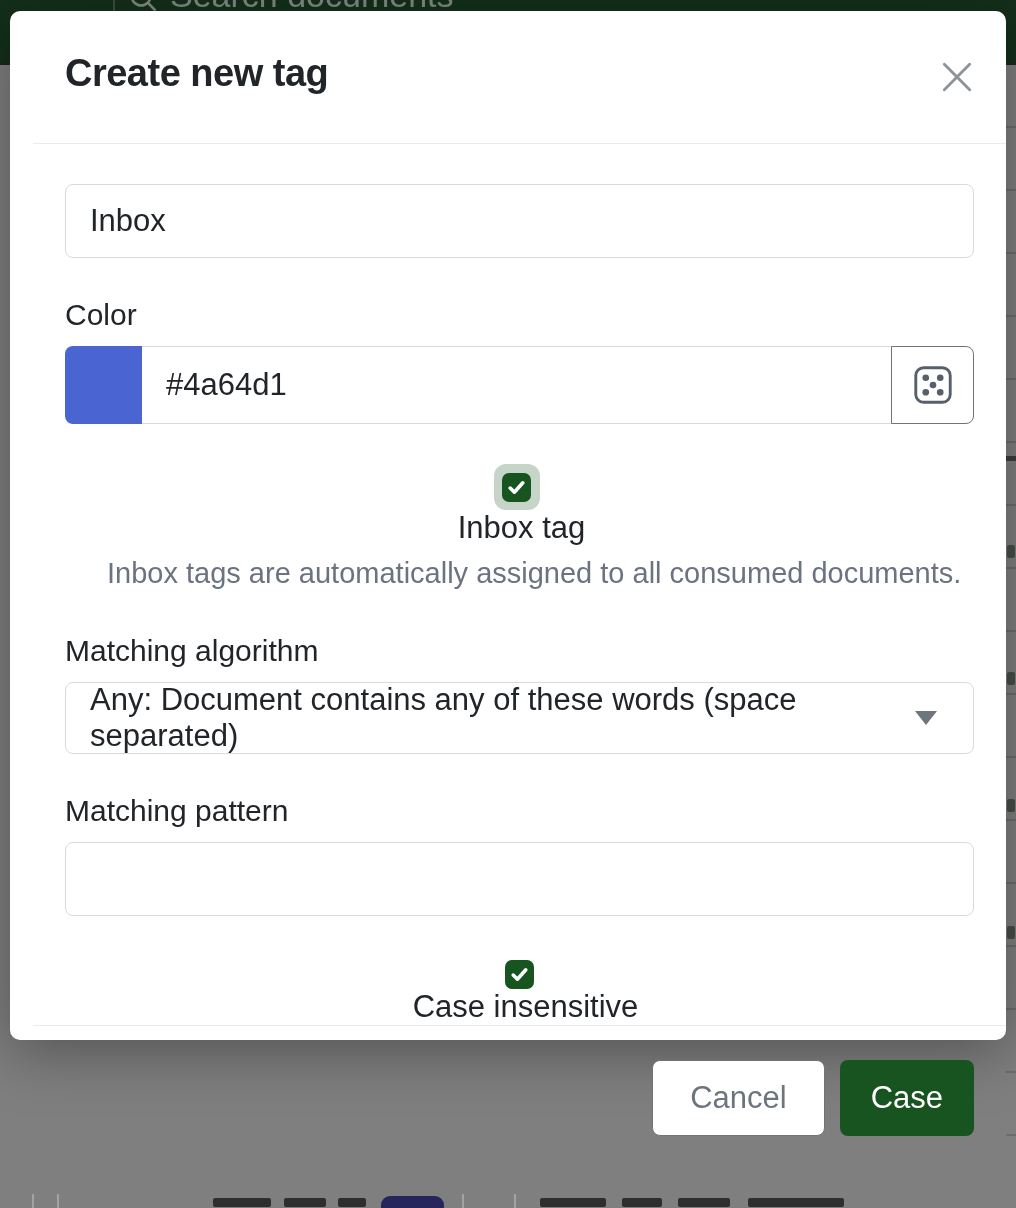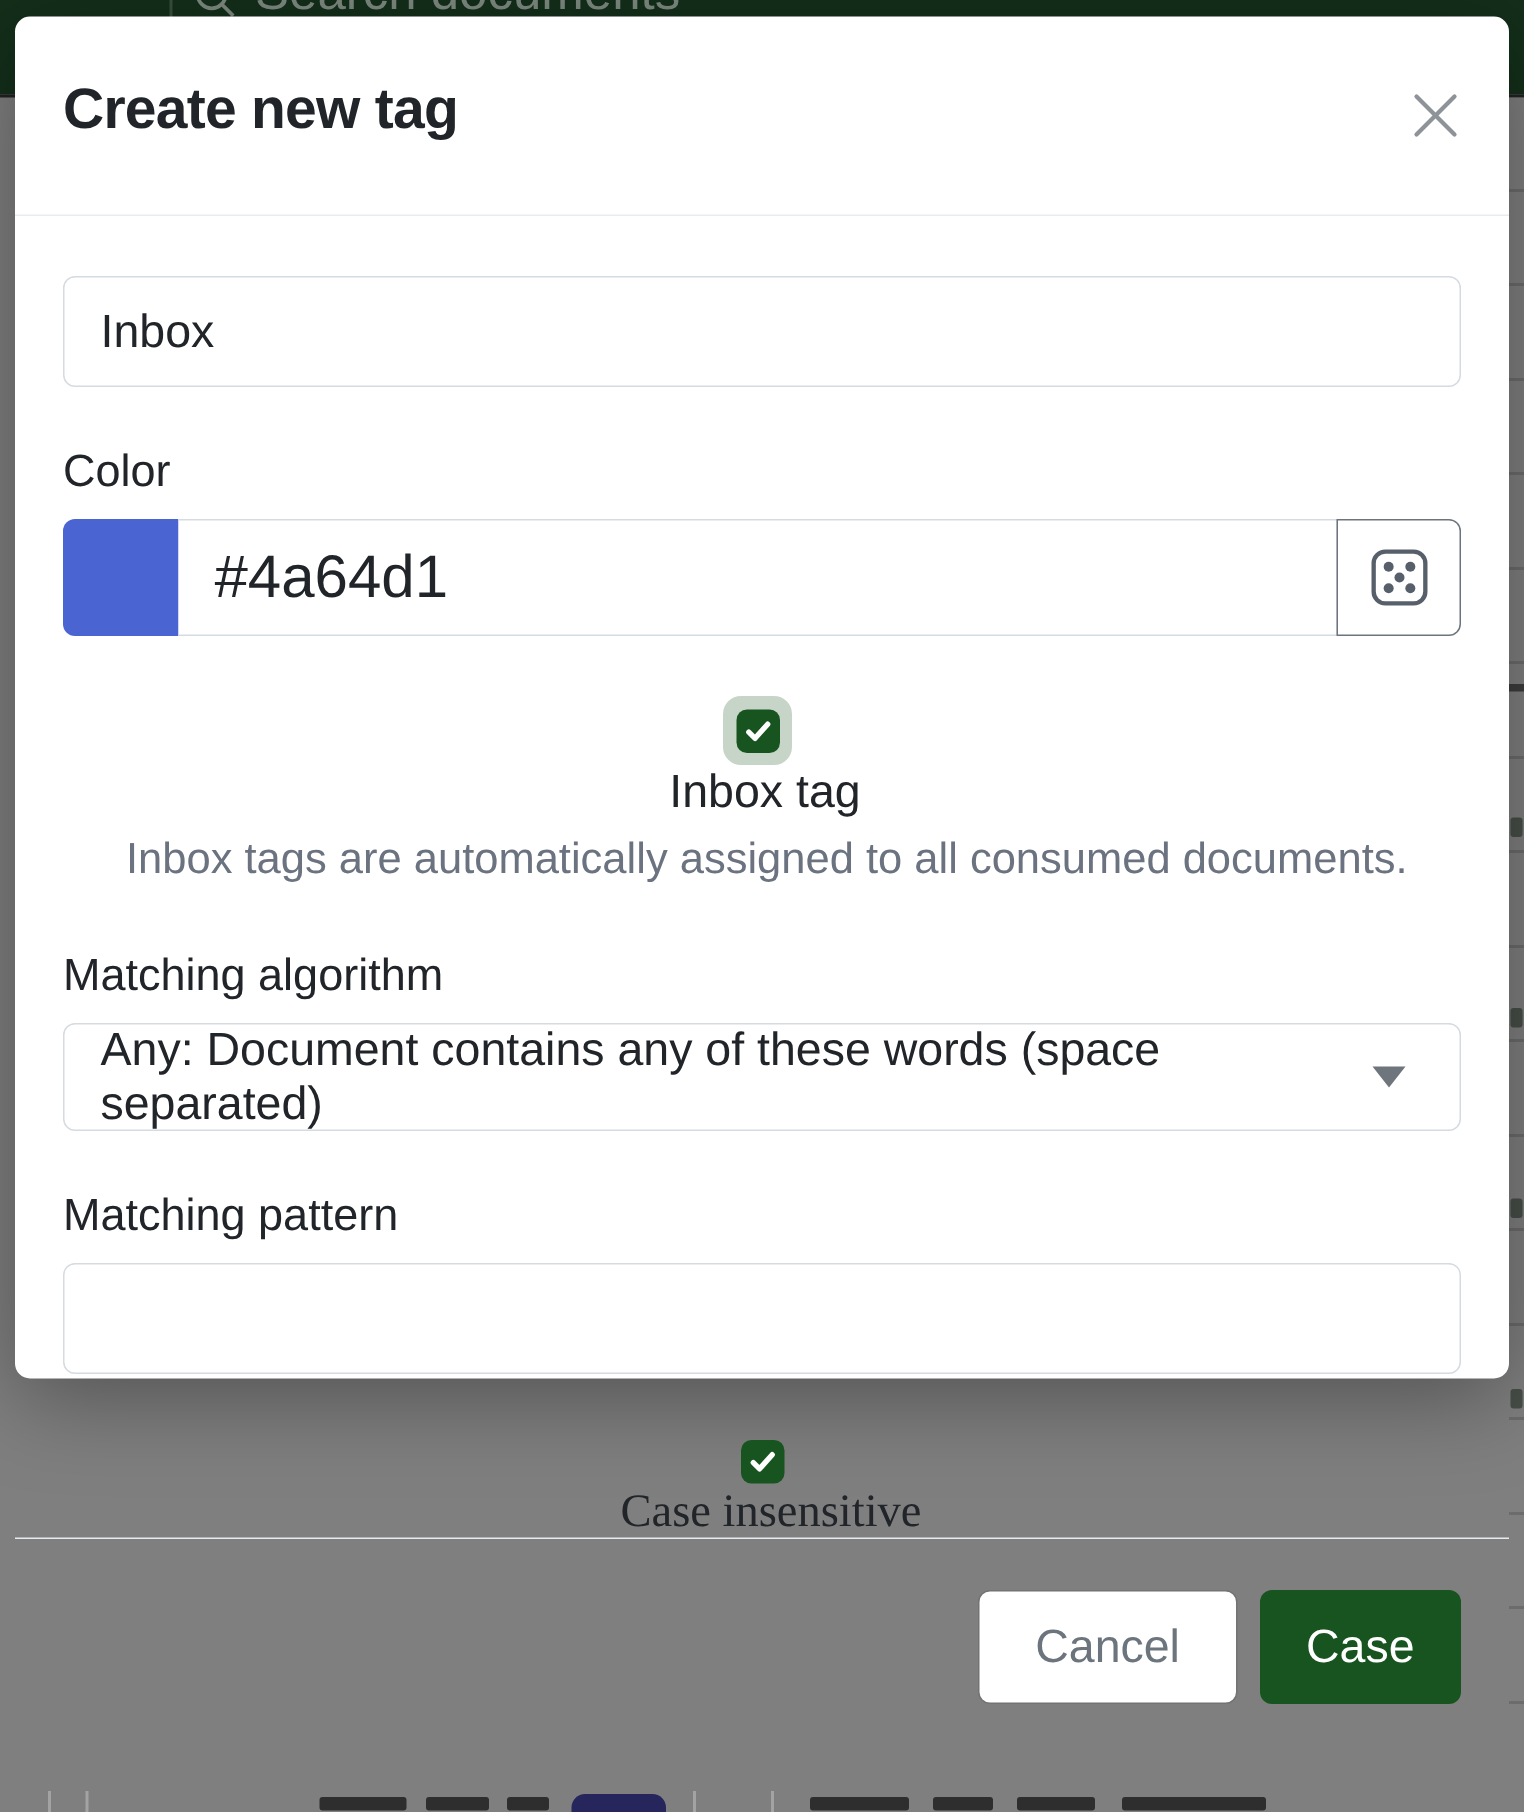--- a/index.html
+++ b/index.html
@@ -22,45 +22,45 @@
     background: repeating-linear-gradient(to bottom, #7f7f7f 0 61px, #6c6c6c 61px 63px); }
   .right-strip .thick { position: absolute; top: 391px; left: 0; right: 0; height: 5px; background: #3d3d3d; }
   .right-strip .frag { position: absolute; right: 1px; width: 8px; height: 13px; background: #474f48; border-radius: 2px; }
   .bottom-strip { position: absolute; left: 0; bottom: 0; width: 100%; height: 14px; background: #7f7f7f; overflow: hidden; }
   .bottom-strip .vline { position: absolute; top: 0; bottom: 0; width: 2px; background: #a3a3a3; }
   .bottom-strip .dash { position: absolute; top: 4px; height: 9px; background: #2e2e2e; border-radius: 2px; }
   .bottom-strip .pill { position: absolute; left: 381px; top: 2px; width: 63px; height: 12px; border-radius: 9px 9px 0 0; background: #26265c; }
 
   
   .modal {
-    position: absolute; left: 10px; top: 11px; width: 996px; height: 908px;
+    position: absolute; left: 10px; top: 11px; width: 996px; height: 1029px;
     background: #fff; border-radius: 10px;
     box-shadow: 0 12px 60px rgba(0,0,0,.35);
-    display: flex; flex-direction: column;
+    display: flex; flex-direction: column; padding-left: 23px;
   }
   .modal-header { position: relative; padding: 38px 32px 46px; border-bottom: 1px solid #e9ecef; }
   .modal-title { margin: 0; font-size: 38px; line-height: 48px; font-weight: 600; letter-spacing: -.5px; color: #212529; }
   .close-btn { position: absolute; right: 30px; top: 47px; width: 38px; height: 38px;
     background: none; border: none; padding: 0; cursor: pointer; color: #8d9399; }
   .close-btn svg { width: 100%; height: 100%; }
 
   .modal-body { flex: 1; padding: 40px 32px 0; }
   .field-label { display: block; font-size: 30px; line-height: 34px; color: #212529; margin: 0 0 14px; }
   .form-group { margin-bottom: 40px; }
   .text-input {
     display: block; width: 100%; height: 74px;
     border: 1px solid #d6dbe1; border-radius: 8px;
     padding: 0 24px; font-size: 31px; color: #212529;
     font-family: inherit; background: #fff; outline: none;
   }
 
   .color-group { display: flex; align-items: stretch; height: 78px; }
   .swatch { width: 77px; border-radius: 8px 0 0 8px; flex: 0 0 auto; }
   .color-input { flex: 1; min-width: 0; height: auto; border: 1px solid #d6dbe1; border-left: none; border-radius: 0;
-    padding: 0 24px; font-size: 40px; color: #212529; font-family: inherit; outline: none; }
+    padding: 0 24px; font-size: 31px; color: #212529; font-family: inherit; outline: none; }
   .dice-btn { width: 83px; flex: 0 0 auto; margin-left: -1px;
     border: 1px solid #6c757d; border-radius: 0 8px 8px 0; background: #fff;
     display: flex; align-items: center; justify-content: center; color: #57606a; cursor: pointer; padding: 0; }
   .dice-btn svg { width: 40px; height: 40px; }
 
   .check-row { display: flex; align-items: center; margin-top: 24px; flex-direction: column; }
   .halo { width: 46px; height: 46px; border-radius: 12px; background: #c7d5c8;
     display: inline-flex; align-items: center; justify-content: center; margin-left: -6px; flex: 0 0 auto; }
   .checkbox { width: 29px; height: 29px; border-radius: 7px;
     display: inline-flex; align-items: center; justify-content: center; flex: 0 0 auto; cursor: pointer; }
@@ -68,21 +68,21 @@
   .check-label { font-size: 31px; color: #212529; margin-left: 12px; cursor: pointer; }
   .check-row .halo + .check-label { margin-left: 4px; }
   .hint { margin: 10px 0 44px 42px; font-size: 29px; line-height: 34px; color: #6b7280; }
 
   .select-box { height: 72px; border: 1px solid #d6dbe1; border-radius: 8px;
     display: flex; align-items: center; justify-content: space-between;
     padding: 0 24px; font-size: 31px; color: #212529; cursor: pointer; background: #fff; gap: 21px; }
   .caret { width: 0; height: 0; border-left: 11px solid transparent; border-right: 11px solid transparent;
     border-top: 14px solid #6f757c; margin-right: 12px; flex: 0 0 auto; }
 
-  .check-row.plain { margin-top: 44px; font-family: Liberation Serif, serif; }
+  .check-row.plain { margin-top: 44px; }
 
   .modal-footer { border-top: 1px solid #e9ecef; padding: 34px 32px 33px;
     display: flex; justify-content: flex-end; align-items: center; gap: 15px; }
   .btn { height: 76px; border-radius: 8px; font-size: 31px; font-family: inherit; cursor: pointer; }
   .btn-cancel { padding: 0 37px; color: #6c757d; background: #fff; border: 1px solid #737373; }
   .btn-save { padding: 0 31px; color: #fff; border: none; }
 </style>
 </head>
 <body>
 

